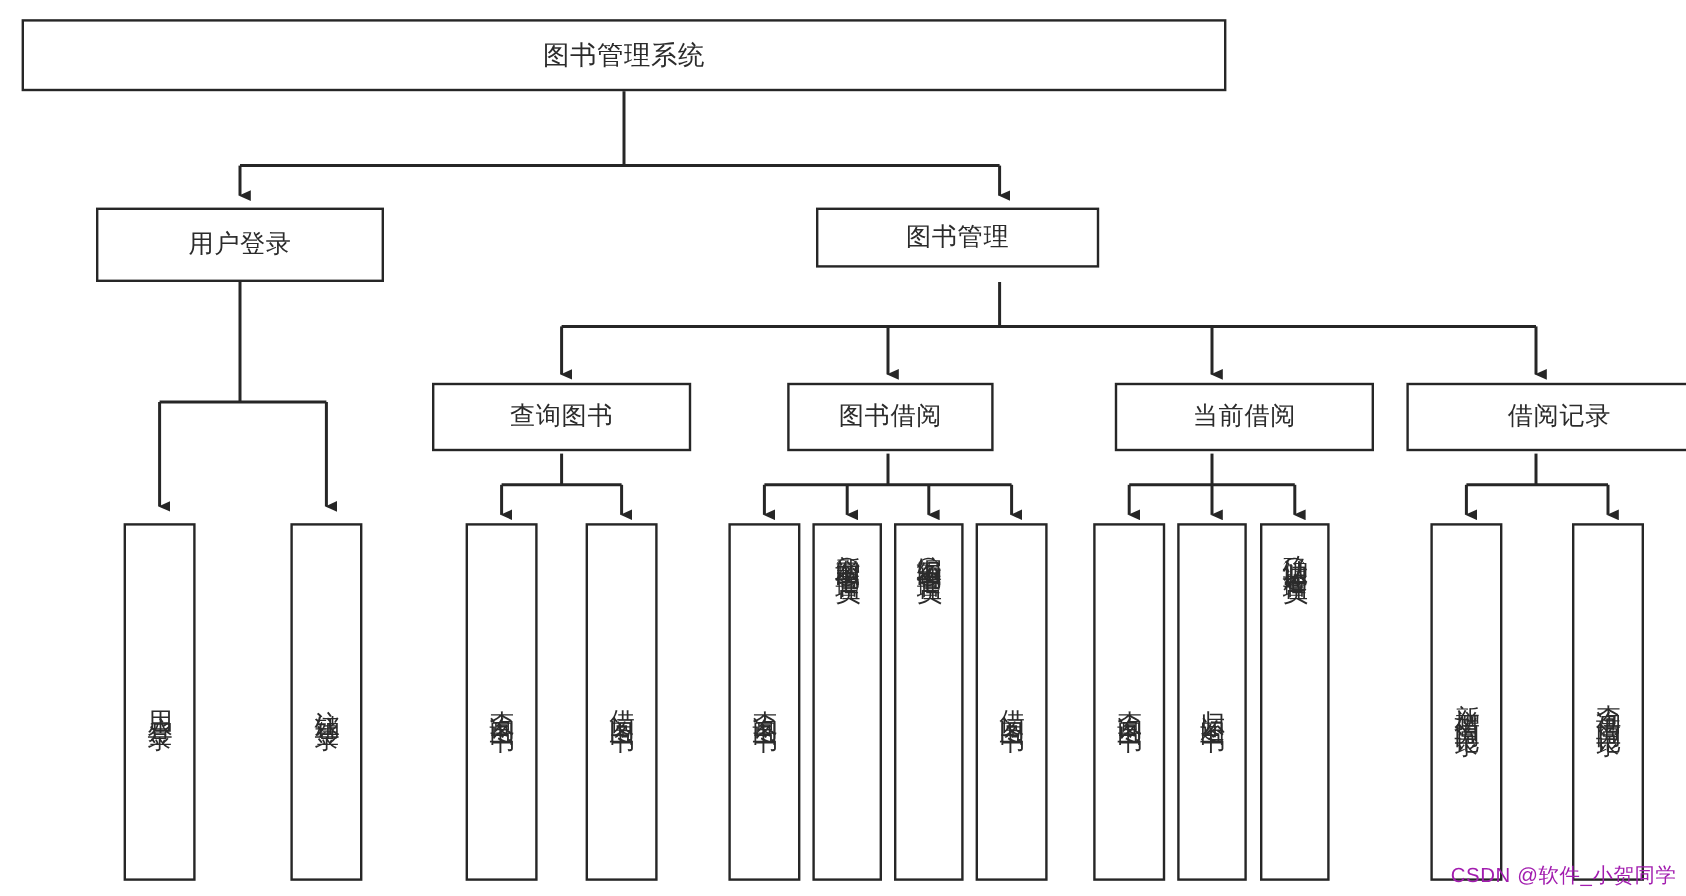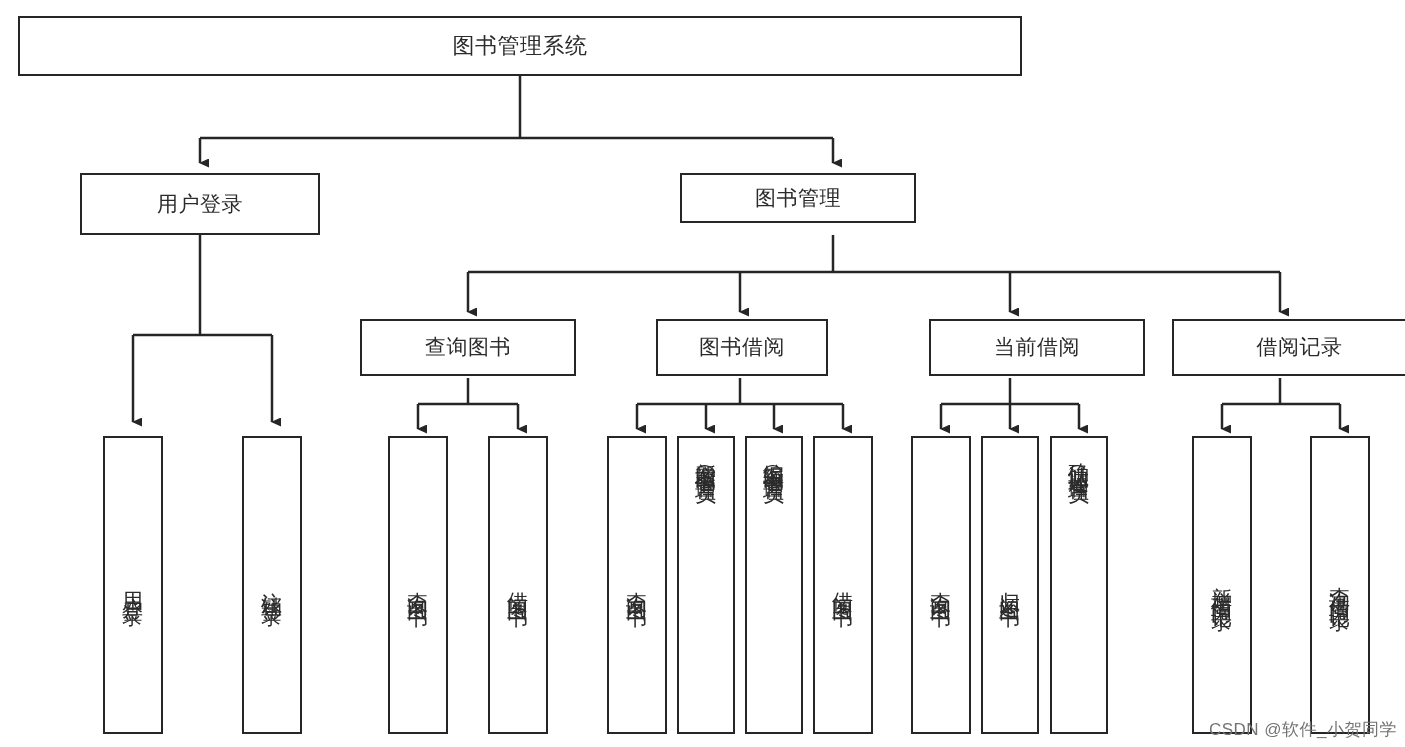--- a/index.html
+++ b/index.html
@@ -68,21 +68,21 @@
   }
   .node.vert.centered {
     align-items: center;
     padding-top: 0;
   }
   #watermark {
     position: absolute;
     right: 8px;
     bottom: 6px;
     font-size: 17px;
-    color: #737373;
+    color: #a21caf;
     white-space: nowrap;
     letter-spacing: 0.5px;
   }
 </style>
 </head>
 <body>
 
 <div id="diagram-root">
 
   <svg id="edge-layer" viewBox="0 0 1405 747" xmlns="http://www.w3.org/2000/svg">

